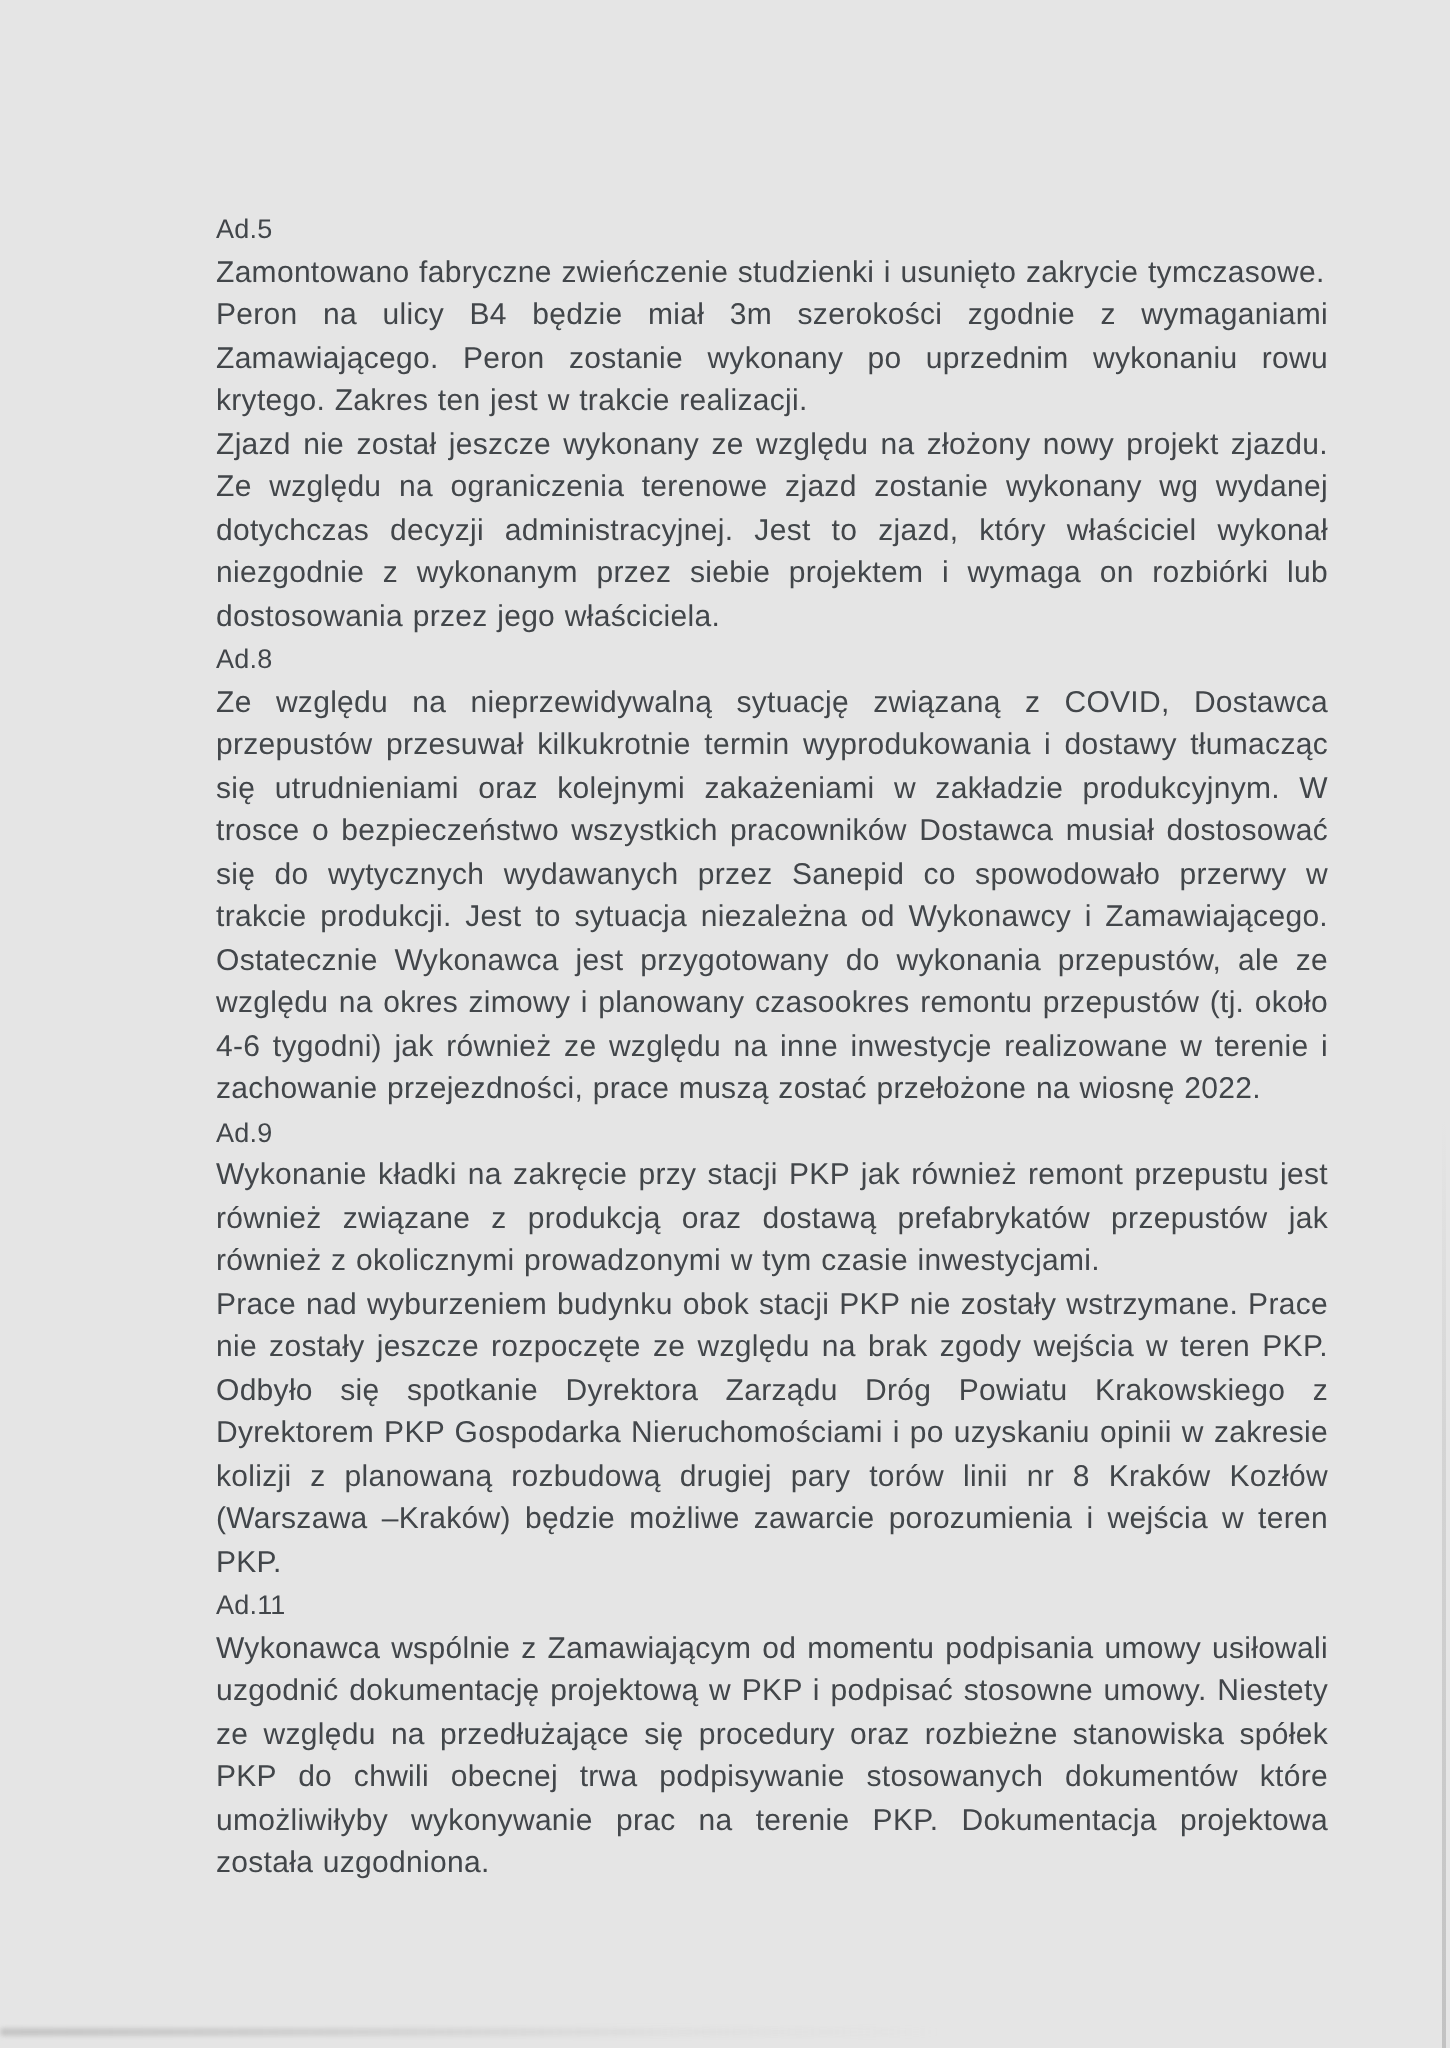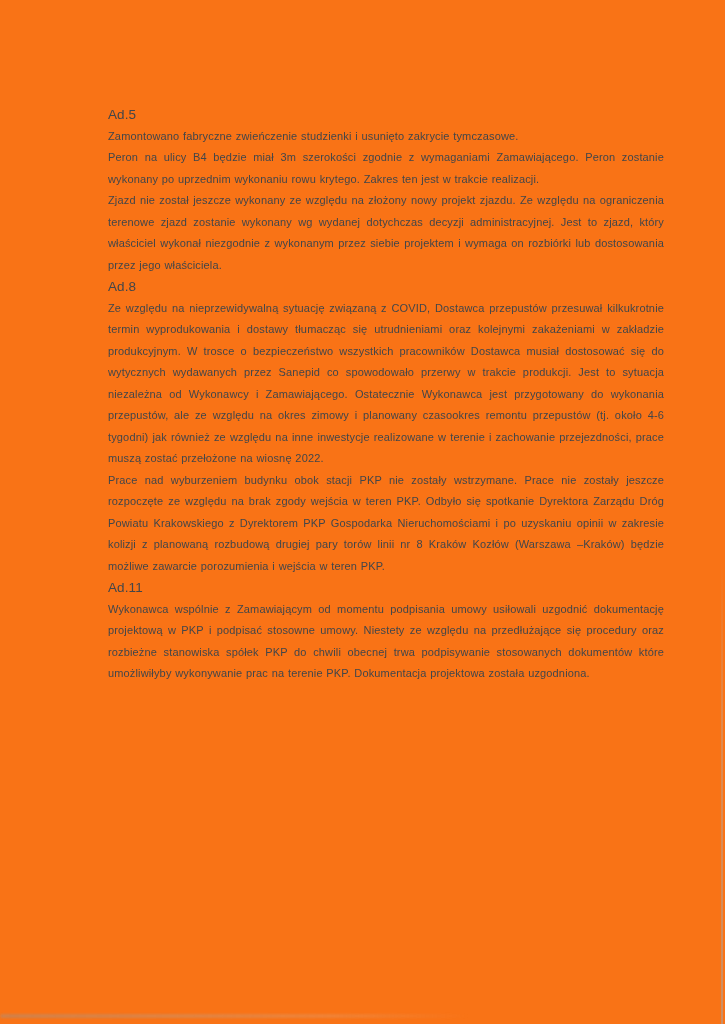--- a/index.html
+++ b/index.html
@@ -4,41 +4,41 @@
 <style>
   html, body {
     margin: 0;
     padding: 0;
     background: #ffffff;
   }
   .doc-page {
     position: relative;
     width: 725px;
     height: 1024px;
-    background: #f97316;
+    background: #e5e5e5;
     overflow: hidden;
     font-family: "Liberation Sans", sans-serif;
     color: #42464a;
   }
   .doc-content {
     position: absolute;
     left: 108px;
     top: 104px;
     width: 556px;
   }
   .doc-section { margin: 0; }
   .sec-label {
     font-size: 13.5px;
     line-height: 21.5px;
     letter-spacing: 0.1px;
     text-align: left;
   }
   .sec-para {
     margin: 0;
-    font-size: 11px;
+    font-size: 15px;
     line-height: 21.5px;
     letter-spacing: 0.15px;
     word-spacing: 0.5px;
     text-align: justify;
     text-justify: inter-word;
   }
   
   .scan-shadow-bottom {
     position: absolute;
     left: 0;
@@ -82,20 +82,24 @@
 
     <section class="doc-section">
       <p class="sec-para">Zjazd nie został jeszcze wykonany ze względu na złożony nowy projekt zjazdu. Ze względu na ograniczenia terenowe zjazd zostanie wykonany wg wydanej dotychczas decyzji administracyjnej. Jest to zjazd, który właściciel wykonał niezgodnie z wykonanym przez siebie projektem i wymaga on rozbiórki lub dostosowania przez jego właściciela.</p>
     </section>
 
     <section class="doc-section">
       <div class="sec-label">Ad.8</div>
       <p class="sec-para">Ze względu na nieprzewidywalną sytuację związaną z COVID, Dostawca przepustów przesuwał kilkukrotnie termin wyprodukowania i dostawy tłumacząc się utrudnieniami oraz kolejnymi zakażeniami w zakładzie produkcyjnym. W trosce o bezpieczeństwo wszystkich pracowników Dostawca musiał dostosować się do wytycznych wydawanych przez Sanepid co spowodowało przerwy w trakcie produkcji. Jest to sytuacja niezależna od Wykonawcy i Zamawiającego. Ostatecznie Wykonawca jest przygotowany do wykonania przepustów, ale ze względu na okres zimowy i planowany czasookres remontu przepustów (tj. około 4-6 tygodni) jak również ze względu na inne inwestycje realizowane w terenie i zachowanie przejezdności, prace muszą zostać przełożone na wiosnę 2022.</p>
     </section>
 
+    <section class="doc-section">
+      <div class="sec-label">Ad.9</div>
+      <p class="sec-para">Wykonanie kładki na zakręcie przy stacji PKP jak również remont przepustu jest również związane z produkcją oraz dostawą prefabrykatów przepustów jak również z okolicznymi prowadzonymi w tym czasie inwestycjami.</p>
+    </section>
 
     <section class="doc-section">
       <p class="sec-para">Prace nad wyburzeniem budynku obok stacji PKP nie zostały wstrzymane. Prace nie zostały jeszcze rozpoczęte ze względu na brak zgody wejścia w teren PKP. Odbyło się spotkanie Dyrektora Zarządu Dróg Powiatu Krakowskiego z Dyrektorem PKP Gospodarka Nieruchomościami i po uzyskaniu opinii w zakresie kolizji z planowaną rozbudową drugiej pary torów linii nr 8 Kraków Kozłów (Warszawa –Kraków) będzie możliwe zawarcie porozumienia i wejścia w teren PKP.</p>
     </section>
 
     <section class="doc-section">
       <div class="sec-label">Ad.11</div>
       <p class="sec-para">Wykonawca wspólnie z Zamawiającym od momentu podpisania umowy usiłowali uzgodnić dokumentację projektową w PKP i podpisać stosowne umowy. Niestety ze względu na przedłużające się procedury oraz rozbieżne stanowiska spółek PKP do chwili obecnej trwa podpisywanie stosowanych dokumentów które umożliwiłyby wykonywanie prac na terenie PKP. Dokumentacja projektowa została uzgodniona.</p>
     </section>
 

